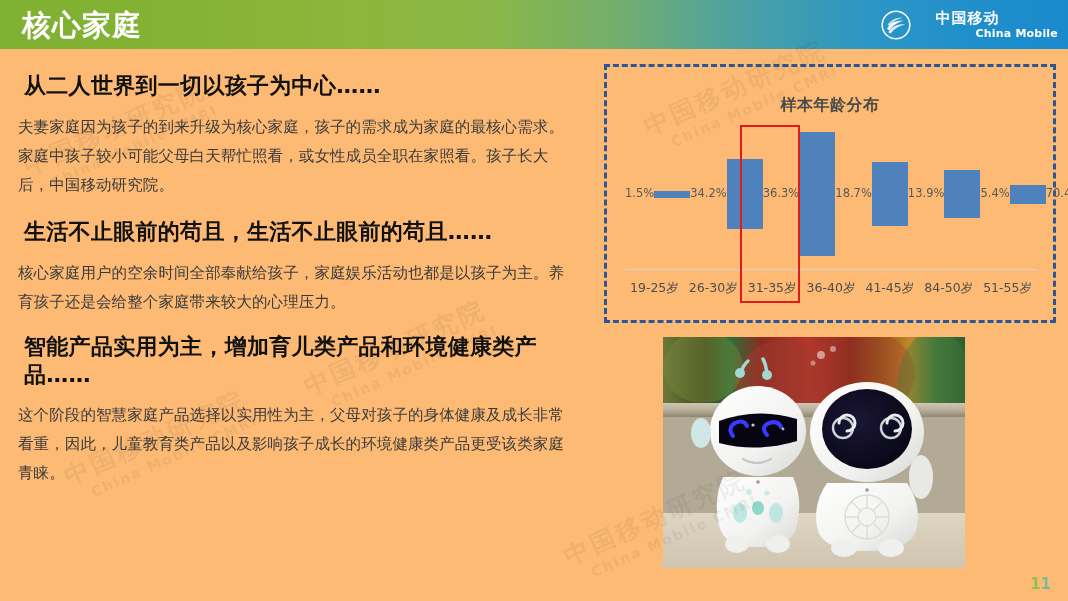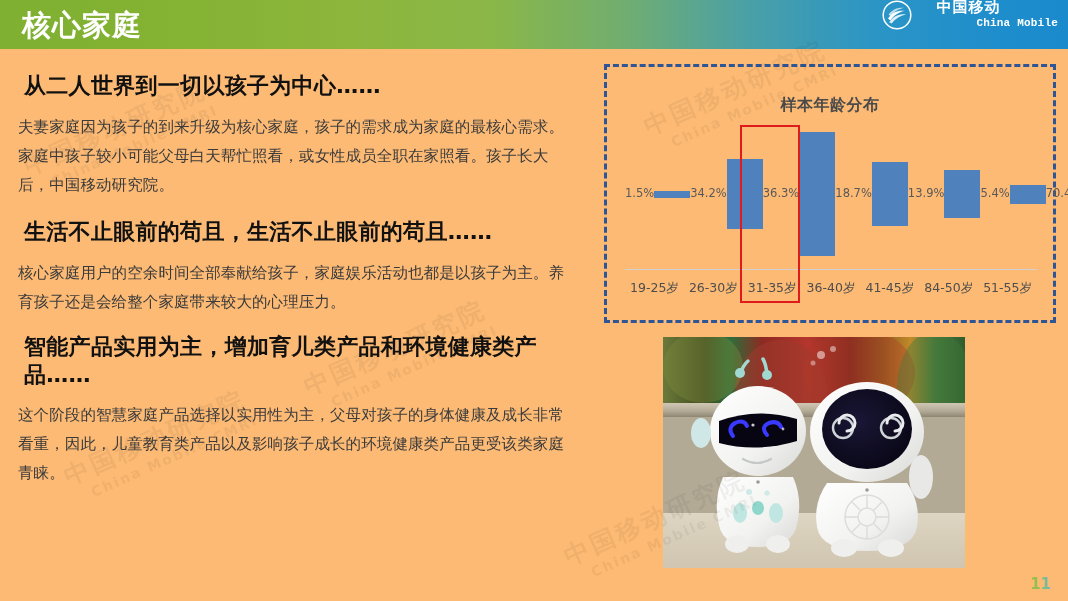--- a/index.html
+++ b/index.html
@@ -15,22 +15,22 @@
   .header{
     position:absolute;left:0;top:0;width:1068px;height:49px;
     background:linear-gradient(90deg,#7fb031 0%,#85b334 18%,#8cb63c 33%,#8ab748 46%,#72ae6e 58%,#4aa0a6 70%,#2b95c6 82%,#1f8ecb 92%,#1a8acd 100%);
   }
   .header-title{
     position:absolute;left:22px;top:5px;
     font-size:29px;line-height:40px;font-weight:700;color:#ffffff;
     letter-spacing:1px;
   }
   .logo-wrap{
-    position:absolute;right:10px;top:0;
-    display:flex;align-items:center;gap:24px;font-family:Liberation Mono, monospace;
+    position:absolute;right:10px;top:10px;
+    display:flex;align-items:center;gap:24px;
   }
   .logo-mark{width:30px;height:30px;flex:0 0 30px;}
   .logo-text{display:flex;flex-direction:column;line-height:1;}
   .logo-cn{font-size:15px;font-weight:700;color:#ffffff;letter-spacing:1px;}
   .logo-en{font-size:11px;font-weight:700;color:#ffffff;letter-spacing:.2px;margin-top:2px;padding-left:40px;}
 
   
   .left-col{position:absolute;left:18px;top:70px;width:560px;}
   .h-sub{
     font-size:22px;font-weight:700;color:#111;line-height:31px;
@@ -67,21 +67,21 @@
     justify-content:space-between;height:100%;position:relative;
   }
   .bar-val{
     font-size:11.5px;color:#595959;margin-bottom:3px;white-space:nowrap;
   }
   .bar{
     width:36px;background:#4f81bd;
   }
   .xlabels{
     position:absolute;left:0;right:0;bottom:6px;height:28px;
-    display:flex;align-items:center;justify-content:flex-start;
+    display:flex;align-items:center;justify-content:flex-end;
   }
   .xlab{
     flex:1 1 0;text-align:center;font-size:12.5px;color:#4d4d4d;white-space:nowrap;
   }
   .highlight-box{
     position:absolute;left:133px;top:58px;width:60px;height:178px;
     border:2.5px solid #e01b1b;box-sizing:border-box;pointer-events:none;
   }
 
   

